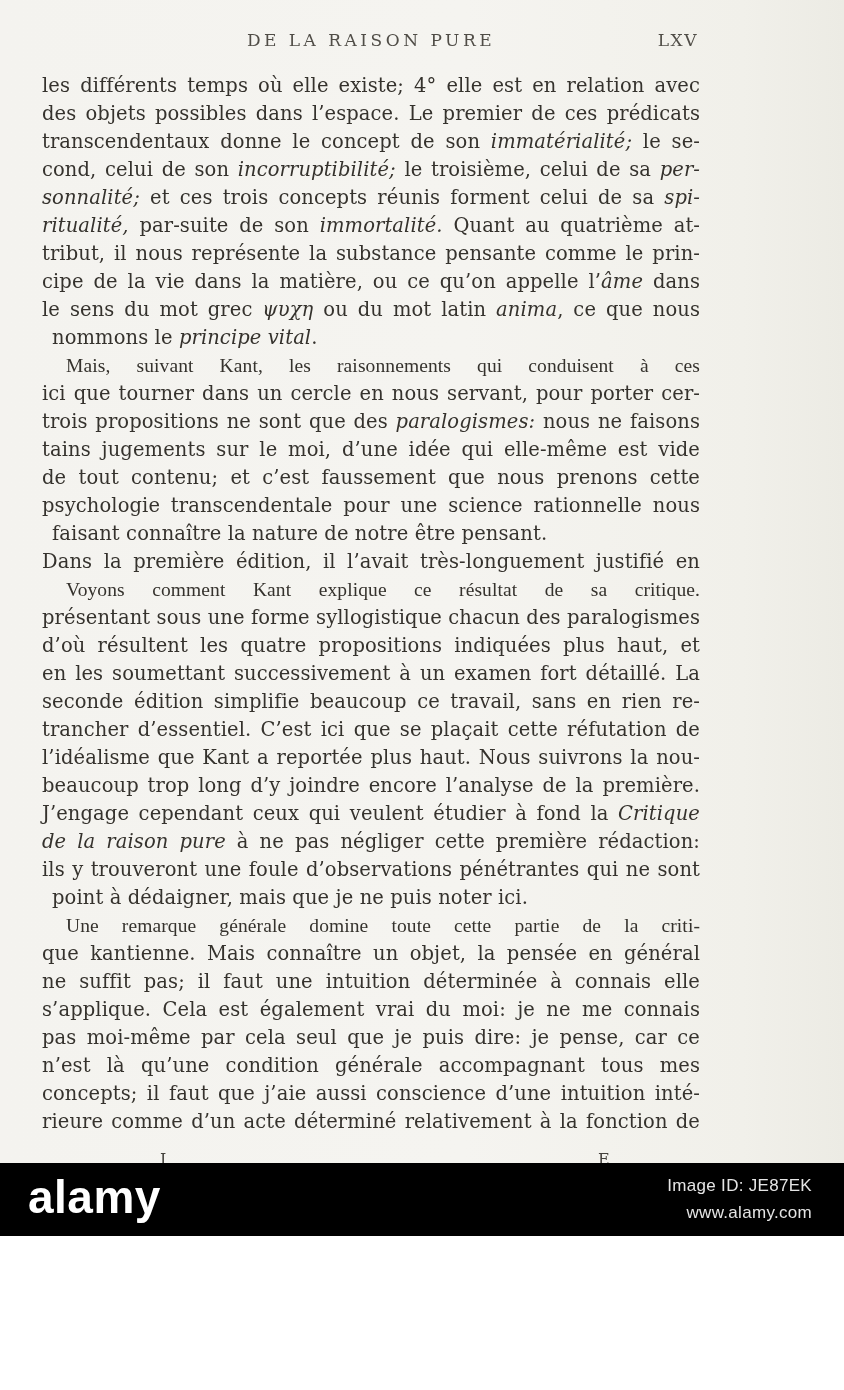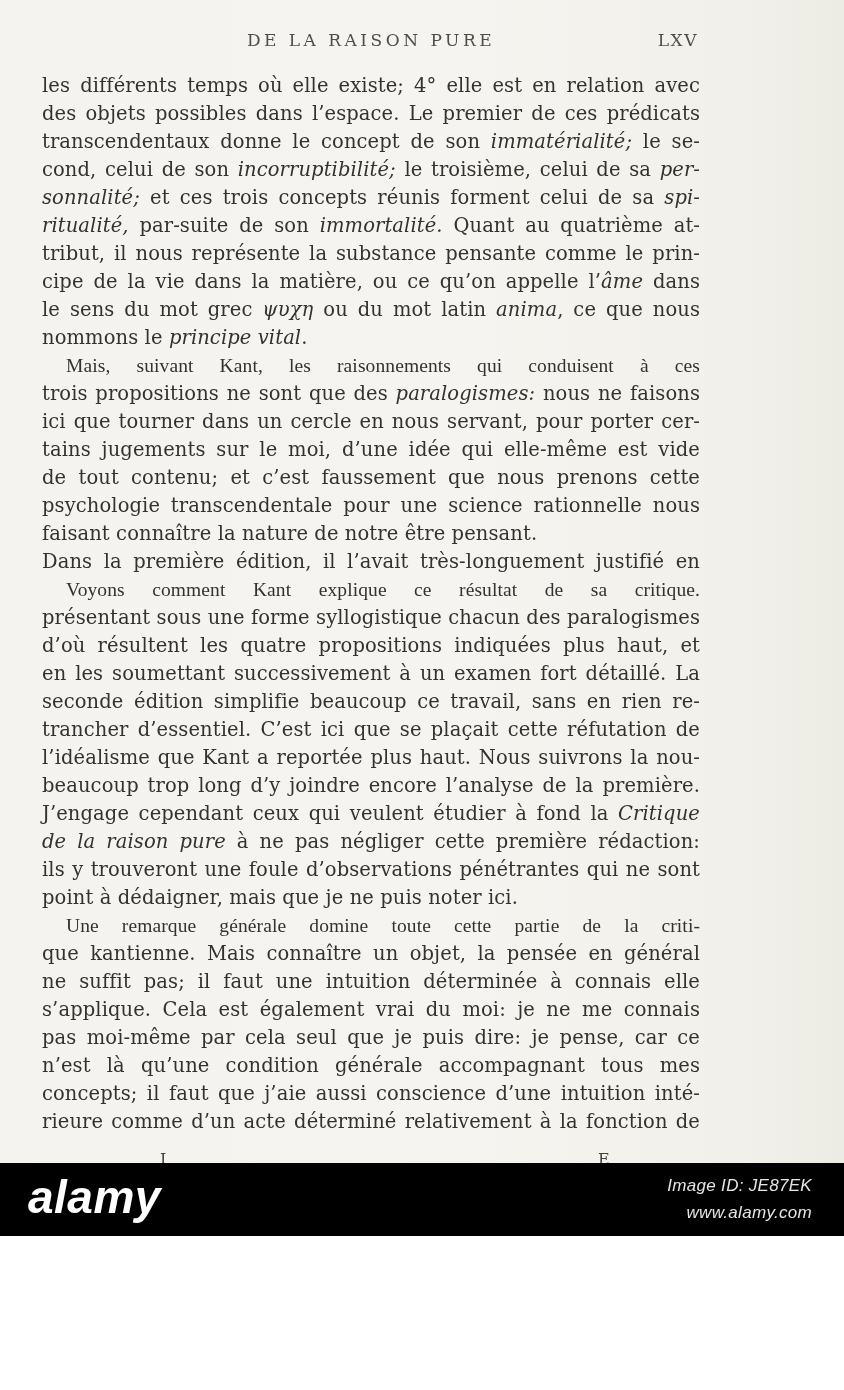--- a/index.html
+++ b/index.html
@@ -45,41 +45,40 @@
     font-size: 19.5px;
     line-height: 28px;
     letter-spacing: 0.1px;
   }
   .line {
     text-align: justify;
     text-align-last: justify;
     white-space: normal;
   }
   .line.indent { text-indent: 24px; font-family: Liberation Serif, serif; }
-  .line.para-end { text-align-last: left; }
+  .line.para-end { text-align-last: left; margin-left: 10px; }
   .line i { font-style: italic; }
   .footer {
     position: relative;
     margin: 14px 0 0 42px;
     width: 658px;
     height: 22px;
     font-size: 16px;
     color: #45423d;
   }
   .sig-left  { position: absolute; left: 118px; }
   .sig-right { position: absolute; left: 556px; }
   .alamy-bar {
     width: 844px; height: 82px;
     background: #000000;
     display: flex;
     align-items: center;
     justify-content: space-between;
     padding: 0 32px 0 28px;
     font-family: "Liberation Sans", sans-serif;
-    font-style: italic;
   }
   .alamy-logo {
     color: #ffffff;
     font-weight: bold;
     font-size: 46px;
     letter-spacing: 0.5px;
     line-height: 1;
     padding-bottom: 6px;
   }
   .alamy-info {
@@ -104,22 +103,22 @@
         <div class="line"><span>des objets possibles dans l’espace. Le premier de ces prédicats</span></div>
         <div class="line"><span>transcendentaux donne le concept de son </span><i>immatérialité;</i><span> le se-</span></div>
         <div class="line"><span>cond, celui de son </span><i>incorruptibilité;</i><span> le troisième, celui de sa </span><i>per-</i></div>
         <div class="line"><i>sonnalité;</i><span> et ces trois concepts réunis forment celui de sa </span><i>spi-</i></div>
         <div class="line"><i>ritualité,</i><span> par-suite de son </span><i>immortalité.</i><span> Quant au quatrième at-</span></div>
         <div class="line"><span>tribut, il nous représente la substance pensante comme le prin-</span></div>
         <div class="line"><span>cipe de la vie dans la matière, ou ce qu’on appelle l’</span><i>âme</i><span> dans</span></div>
         <div class="line"><span>le sens du mot grec </span><i>ψυχη</i><span> ou du mot latin </span><i>anima</i><span>, ce que nous</span></div>
         <div class="line para-end"><span>nommons le </span><i>principe vital</i><span>.</span></div>
         <div class="line indent"><span>Mais, suivant Kant, les raisonnements qui conduisent à ces</span></div>
+        <div class="line"><span>ici que tourner dans un cercle en nous servant, pour porter cer-</span></div>
         <div class="line"><span>trois propositions ne sont que des </span><i>paralogismes:</i><span> nous ne faisons</span></div>
-        <div class="line"><span>ici que tourner dans un cercle en nous servant, pour porter cer-</span></div>
         <div class="line"><span>tains jugements sur le moi, d’une idée qui elle-même est vide</span></div>
         <div class="line"><span>de tout contenu; et c’est faussement que nous prenons cette</span></div>
         <div class="line"><span>psychologie transcendentale pour une science rationnelle nous</span></div>
         <div class="line para-end"><span>faisant connaître la nature de notre être pensant.</span></div>
         <div class="line"><span>Dans la première édition, il l’avait très-longuement justifié en</span></div>
         <div class="line indent"><span>Voyons comment Kant explique ce résultat de sa critique.</span></div>
         <div class="line"><span>présentant sous une forme syllogistique chacun des paralogismes</span></div>
         <div class="line"><span>d’où résultent les quatre propositions indiquées plus haut, et</span></div>
         <div class="line"><span>en les soumettant successivement à un examen fort détaillé. La</span></div>
         <div class="line"><span>seconde édition simplifie beaucoup ce travail, sans en rien re-</span></div>

